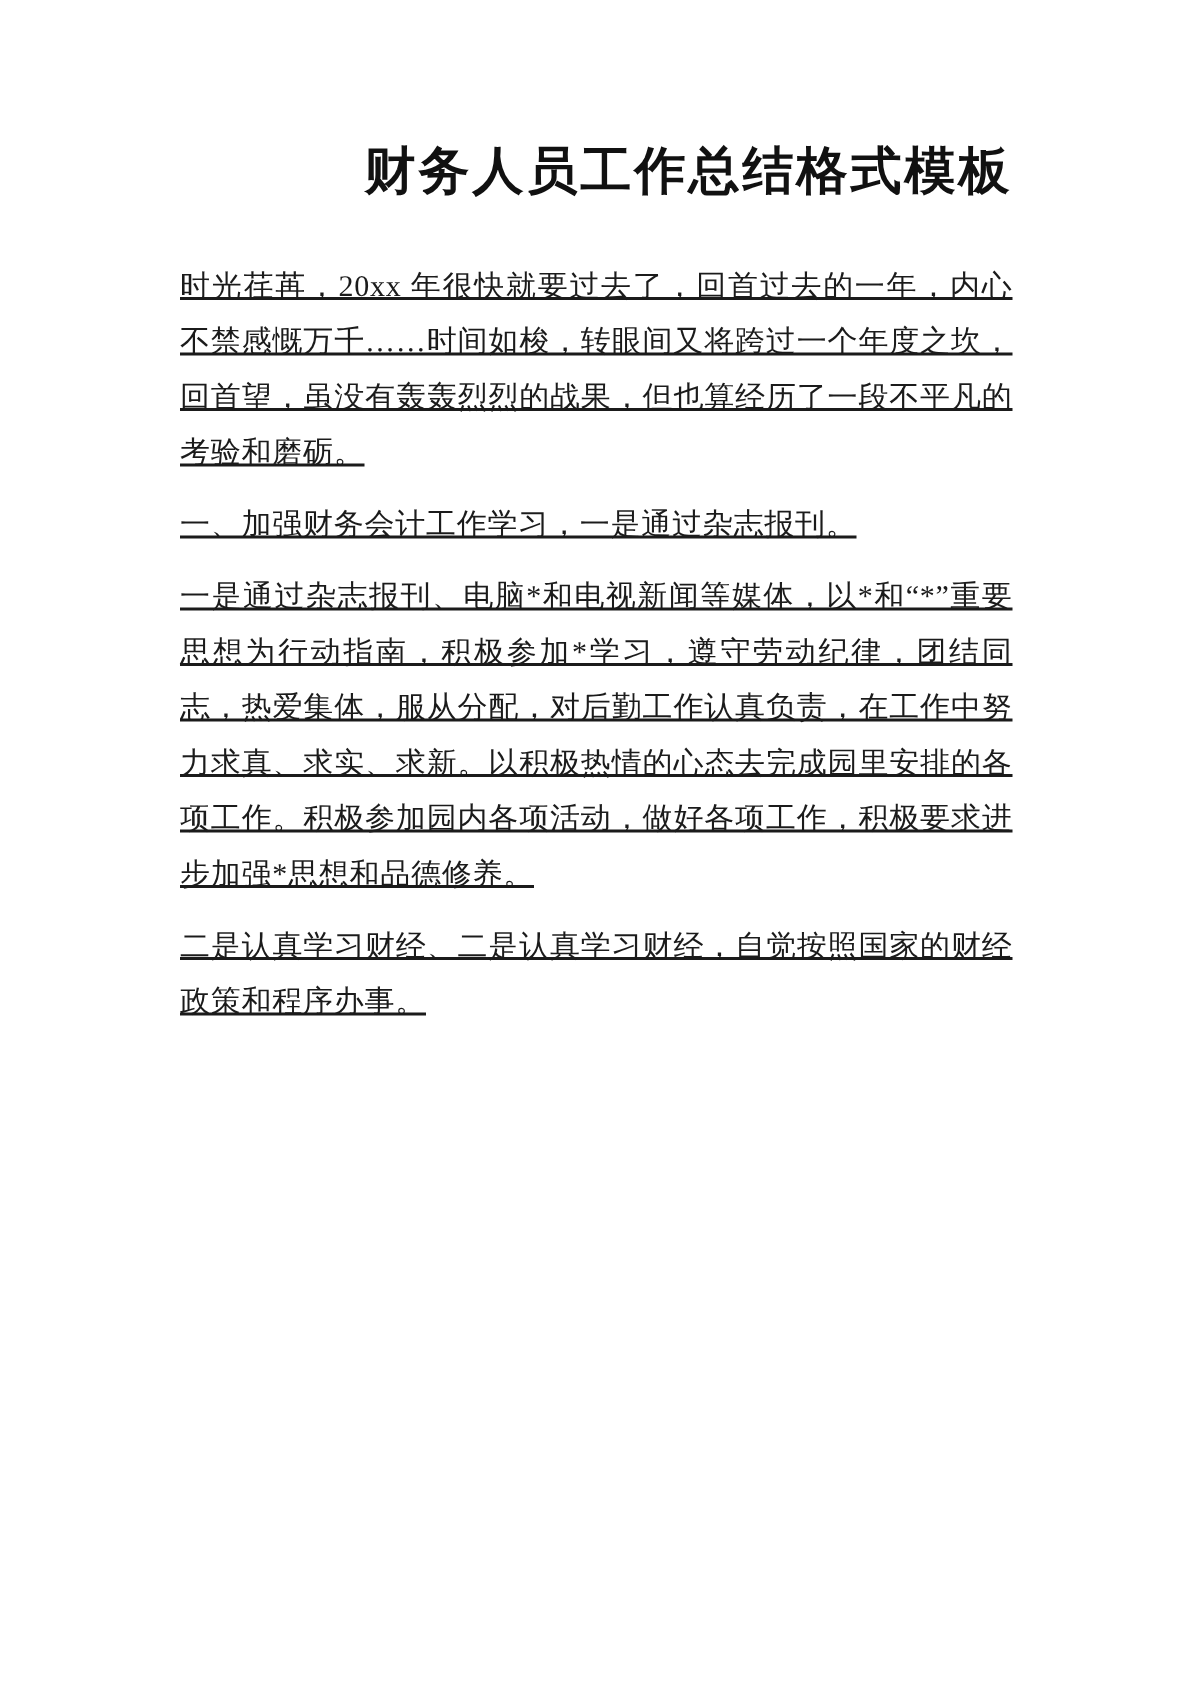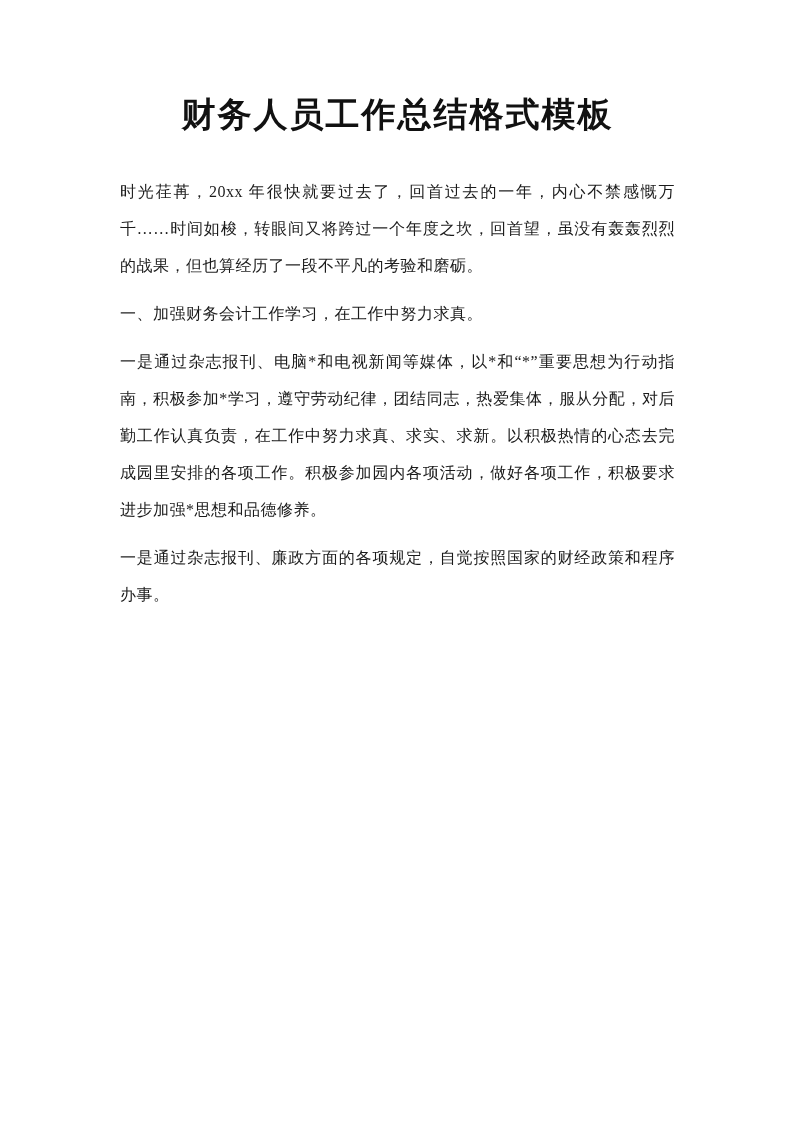--- a/index.html
+++ b/index.html
@@ -19,41 +19,42 @@
     overflow: hidden;
     font-family: "Liberation Serif", "DejaVu Serif", serif;
     color: #1b1b1b;
   }
   .doc-title {
     margin: 0 0 36px 0;
     font-size: 34px;
     font-weight: bold;
     line-height: 44px;
     letter-spacing: 2px;
-    text-align: center;
+    text-align: right;
     color: #111111;
   }
   .doc-para {
     margin: 0 0 11px 0;
-    font-size: 16px;
+    font-size: 20px;
     line-height: 37px;
     text-align: justify;
     text-justify: inter-ideograph;
     letter-spacing: 0.5px;
     word-break: break-all;
+    text-decoration: underline;
   }
 </style>
 </head>
 <body>
 
 <div class="doc-page">
   <h1 class="doc-title">财务人员工作总结格式模板</h1>
 
   <p class="doc-para">时光荏苒，20xx 年很快就要过去了，回首过去的一年，内心不禁感慨万千……时间如梭，转眼间又将跨过一个年度之坎，回首望，虽没有轰轰烈烈的战果，但也算经历了一段不平凡的考验和磨砺。</p>
 
 
 
-  <p class="doc-para">一、加强财务会计工作学习，在工作中努力求真。</p>
+  <p class="doc-para">一、加强财务会计工作学习，一是通过杂志报刊。</p>
 
   <p class="doc-para">一是通过杂志报刊、电脑*和电视新闻等媒体，以*和“*”重要思想为行动指南，积极参加*学习，遵守劳动纪律，团结同志，热爱集体，服从分配，对后勤工作认真负责，在工作中努力求真、求实、求新。以积极热情的心态去完成园里安排的各项工作。积极参加园内各项活动，做好各项工作，积极要求进步加强*思想和品德修养。</p>
 
-  <p class="doc-para">一是通过杂志报刊、廉政方面的各项规定，自觉按照国家的财经政策和程序办事。</p>
+  <p class="doc-para">二是认真学习财经、二是认真学习财经，自觉按照国家的财经政策和程序办事。</p>
 </div>
 
 </body></html>

